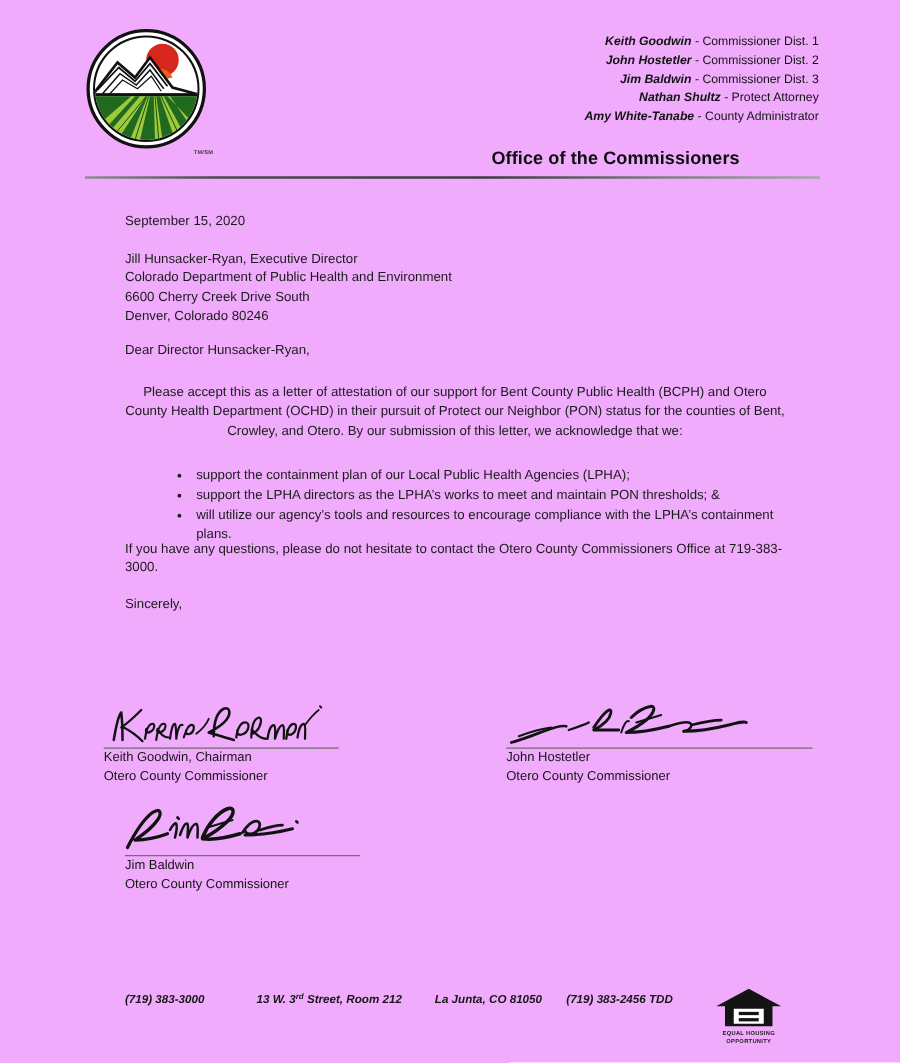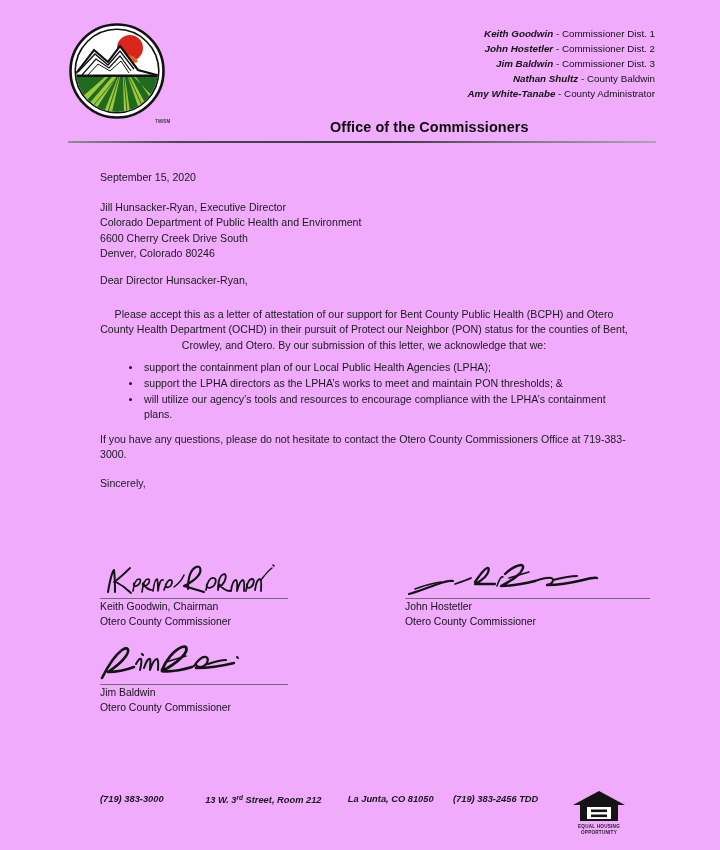--- a/index.html
+++ b/index.html
@@ -55,21 +55,21 @@
     font-weight: bold;
     font-style: italic;
   }
   .official-role { font-weight: normal; font-style: normal; }
 
   #office-title {
     position: absolute;
     left: 330px;
     top: 119px;
     width: 325px;
-    text-align: left;
+    text-align: center;
     font-size: 14.4px;
     font-weight: bold;
     color: #0d0d0d;
     letter-spacing: 0.1px;
   }
 
   #header-rule {
     position: absolute;
     left: 68px;
     top: 141px;
@@ -88,21 +88,21 @@
   #date-line   { left: 100px; top: 170px; }
   #recipient   { left: 100px; top: 200px; width: 420px; }
   #recipient div { white-space: nowrap; }
   #salutation  { left: 100px; top: 273px; }
   #para-intro  { left: 100px; top: 307px; width: 528px; text-align: center; }
   #bullets {
     position: absolute;
     left: 100px;
     top: 356px;
     width: 528px;
-    margin: 4px;
+    margin: 17px;
     padding: 0;
     list-style: none;
     font-size: 10.6px;
     line-height: 15.3px;
     color: #1a1a1a;
   }
   #bullets li {
     position: relative;
     padding-left: 40px;
     margin-bottom: 0.5px;
@@ -115,21 +115,21 @@
     width: 3.2px;
     height: 3.2px;
     background: #1a1a1a;
     border-radius: 50%;
   }
   #para-closing { left: 100px; top: 432px; width: 528px; }
   #signoff      { left: 100px; top: 476px; }
 
   
   .sig-block { position: absolute; width: 270px; }
-  #sig-goodwin  { left: 100px; top: 562px; }
+  #sig-goodwin  { left: 83px; top: 562px; }
   #sig-hostetler{ left: 405px; top: 562px; }
   #sig-baldwin  { left: 100px; top: 648px; }
 
   .sig-art {
     position: relative;
     height: 36px;
   }
   .sig-art svg {
     position: absolute;
     left: 0;
@@ -249,21 +249,21 @@
     <div class="official-line">
       <span class="official-name">Keith Goodwin</span><span class="official-role"> - </span><span class="official-role">Commissioner Dist. 1</span>
     </div>
     <div class="official-line">
       <span class="official-name">John Hostetler</span><span class="official-role">  - </span><span class="official-role">Commissioner Dist. 2</span>
     </div>
     <div class="official-line">
       <span class="official-name">Jim Baldwin</span><span class="official-role">  - </span><span class="official-role">Commissioner Dist. 3</span>
     </div>
     <div class="official-line">
-      <span class="official-name">Nathan Shultz</span><span class="official-role"> - </span><span class="official-role">County Baldwin</span>
+      <span class="official-name">Nathan Shultz</span><span class="official-role"> - </span><span class="official-role">Protect Attorney</span>
     </div>
     <div class="official-line">
       <span class="official-name">Amy White-Tanabe</span><span class="official-role"> - </span><span class="official-role">County Administrator</span>
     </div>
   </div>
 
   <div id="office-title">Office of the Commissioners</div>
   <div id="header-rule"></div>
 
   <div class="body-text" id="date-line">September 15, 2020</div>

